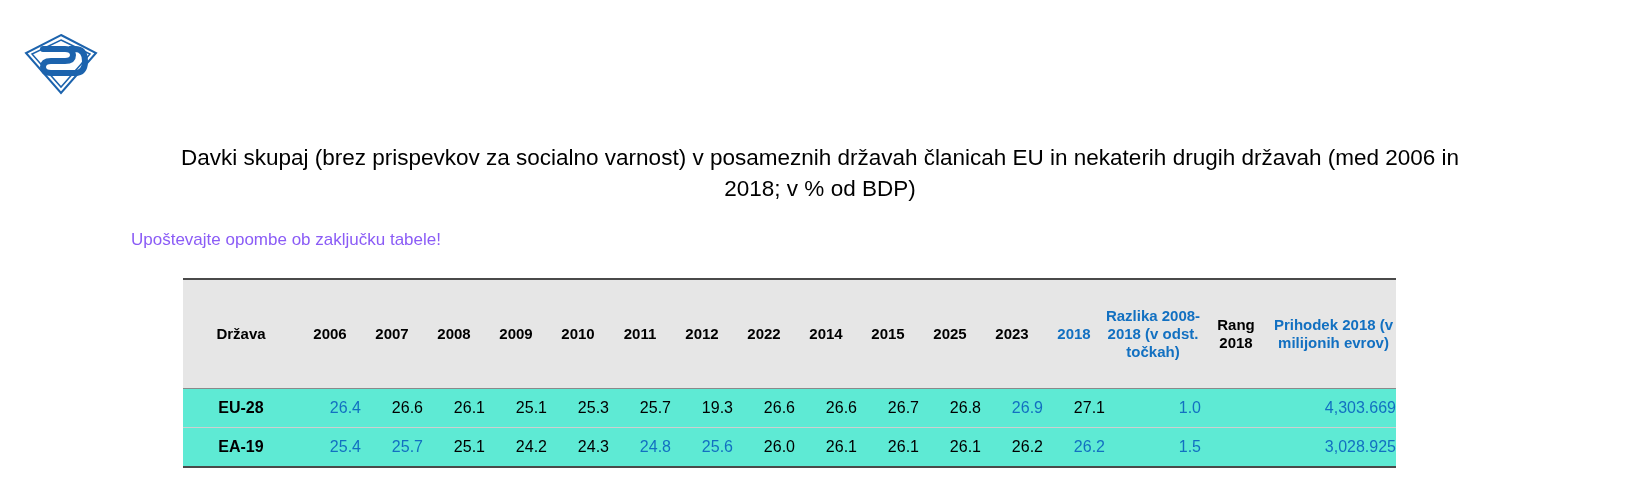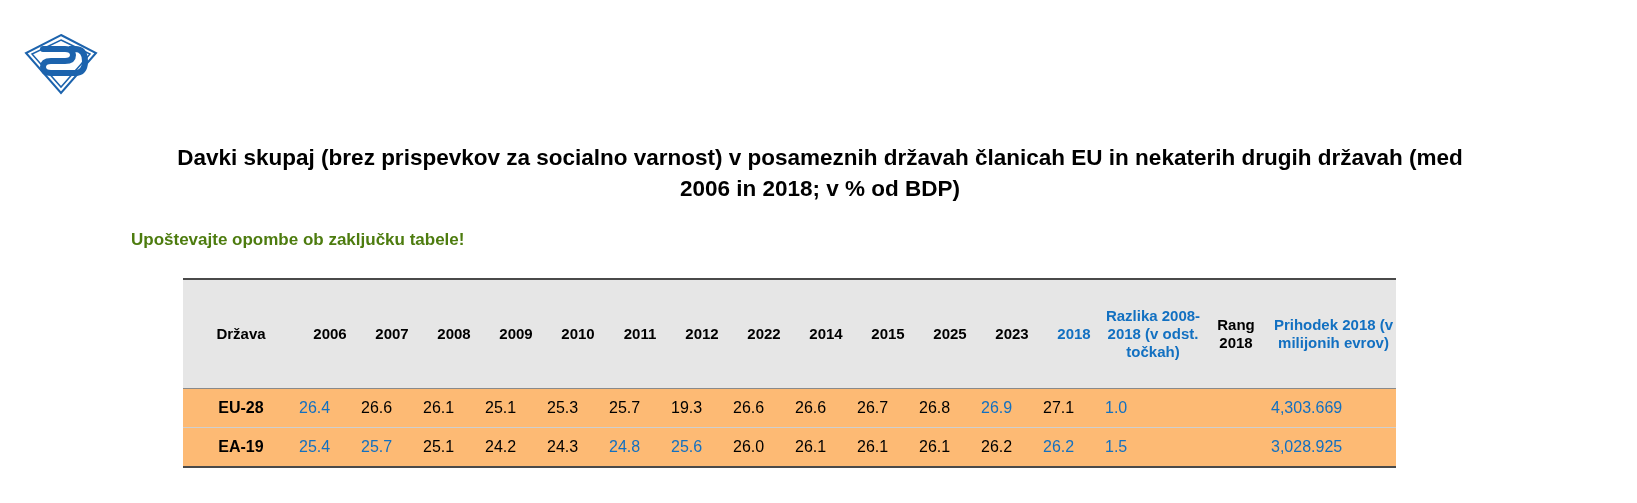--- a/index.html
+++ b/index.html
@@ -28,32 +28,32 @@
     height: 62px;
   }
   
   .title {
     position: absolute;
     left: 170px;
     top: 143px;
     width: 1300px;
     text-align: center;
     font-size: 22.5px;
-    font-weight: bold;
+    font-weight: normal;
     line-height: 1.36;
     color: #000000;
   }
   
   .note {
     position: absolute;
     left: 131px;
     top: 230px;
     font-size: 17px;
-    color: #4d7c0f;
-    font-weight: bold;
+    color: #8b5cf6;
+    font-weight: normal;
   }
   
   .table-wrap {
     position: absolute;
     left: 183px;
     top: 278px;
     width: 1203px;
   }
   table.data {
     border-collapse: collapse;
@@ -75,24 +75,24 @@
     text-align: center;
     font-size: 15px;
     font-weight: bold;
     line-height: 1.18;
     padding: 2px 2px;
   }
   thead th.hdr-blue { color: #1270c1; }
   thead th.hdr-dark { color: #000000; }
   thead th.col-country { text-align: center; margin-top: 32px; }
 
-  tbody tr { background: #fdba74; }
+  tbody tr { background: #5eead4; }
   tbody td {
     height: 38px;
-    text-align: left;
+    text-align: right;
     font-size: 16px;
     vertical-align: middle;
     border-bottom: 1px solid #cfcfcf;
   }
   tbody td.country {
     font-weight: bold;
     text-align: center;
   }
   tbody tr.row-last td {
     border-bottom: 2px solid #4a4a4a;

